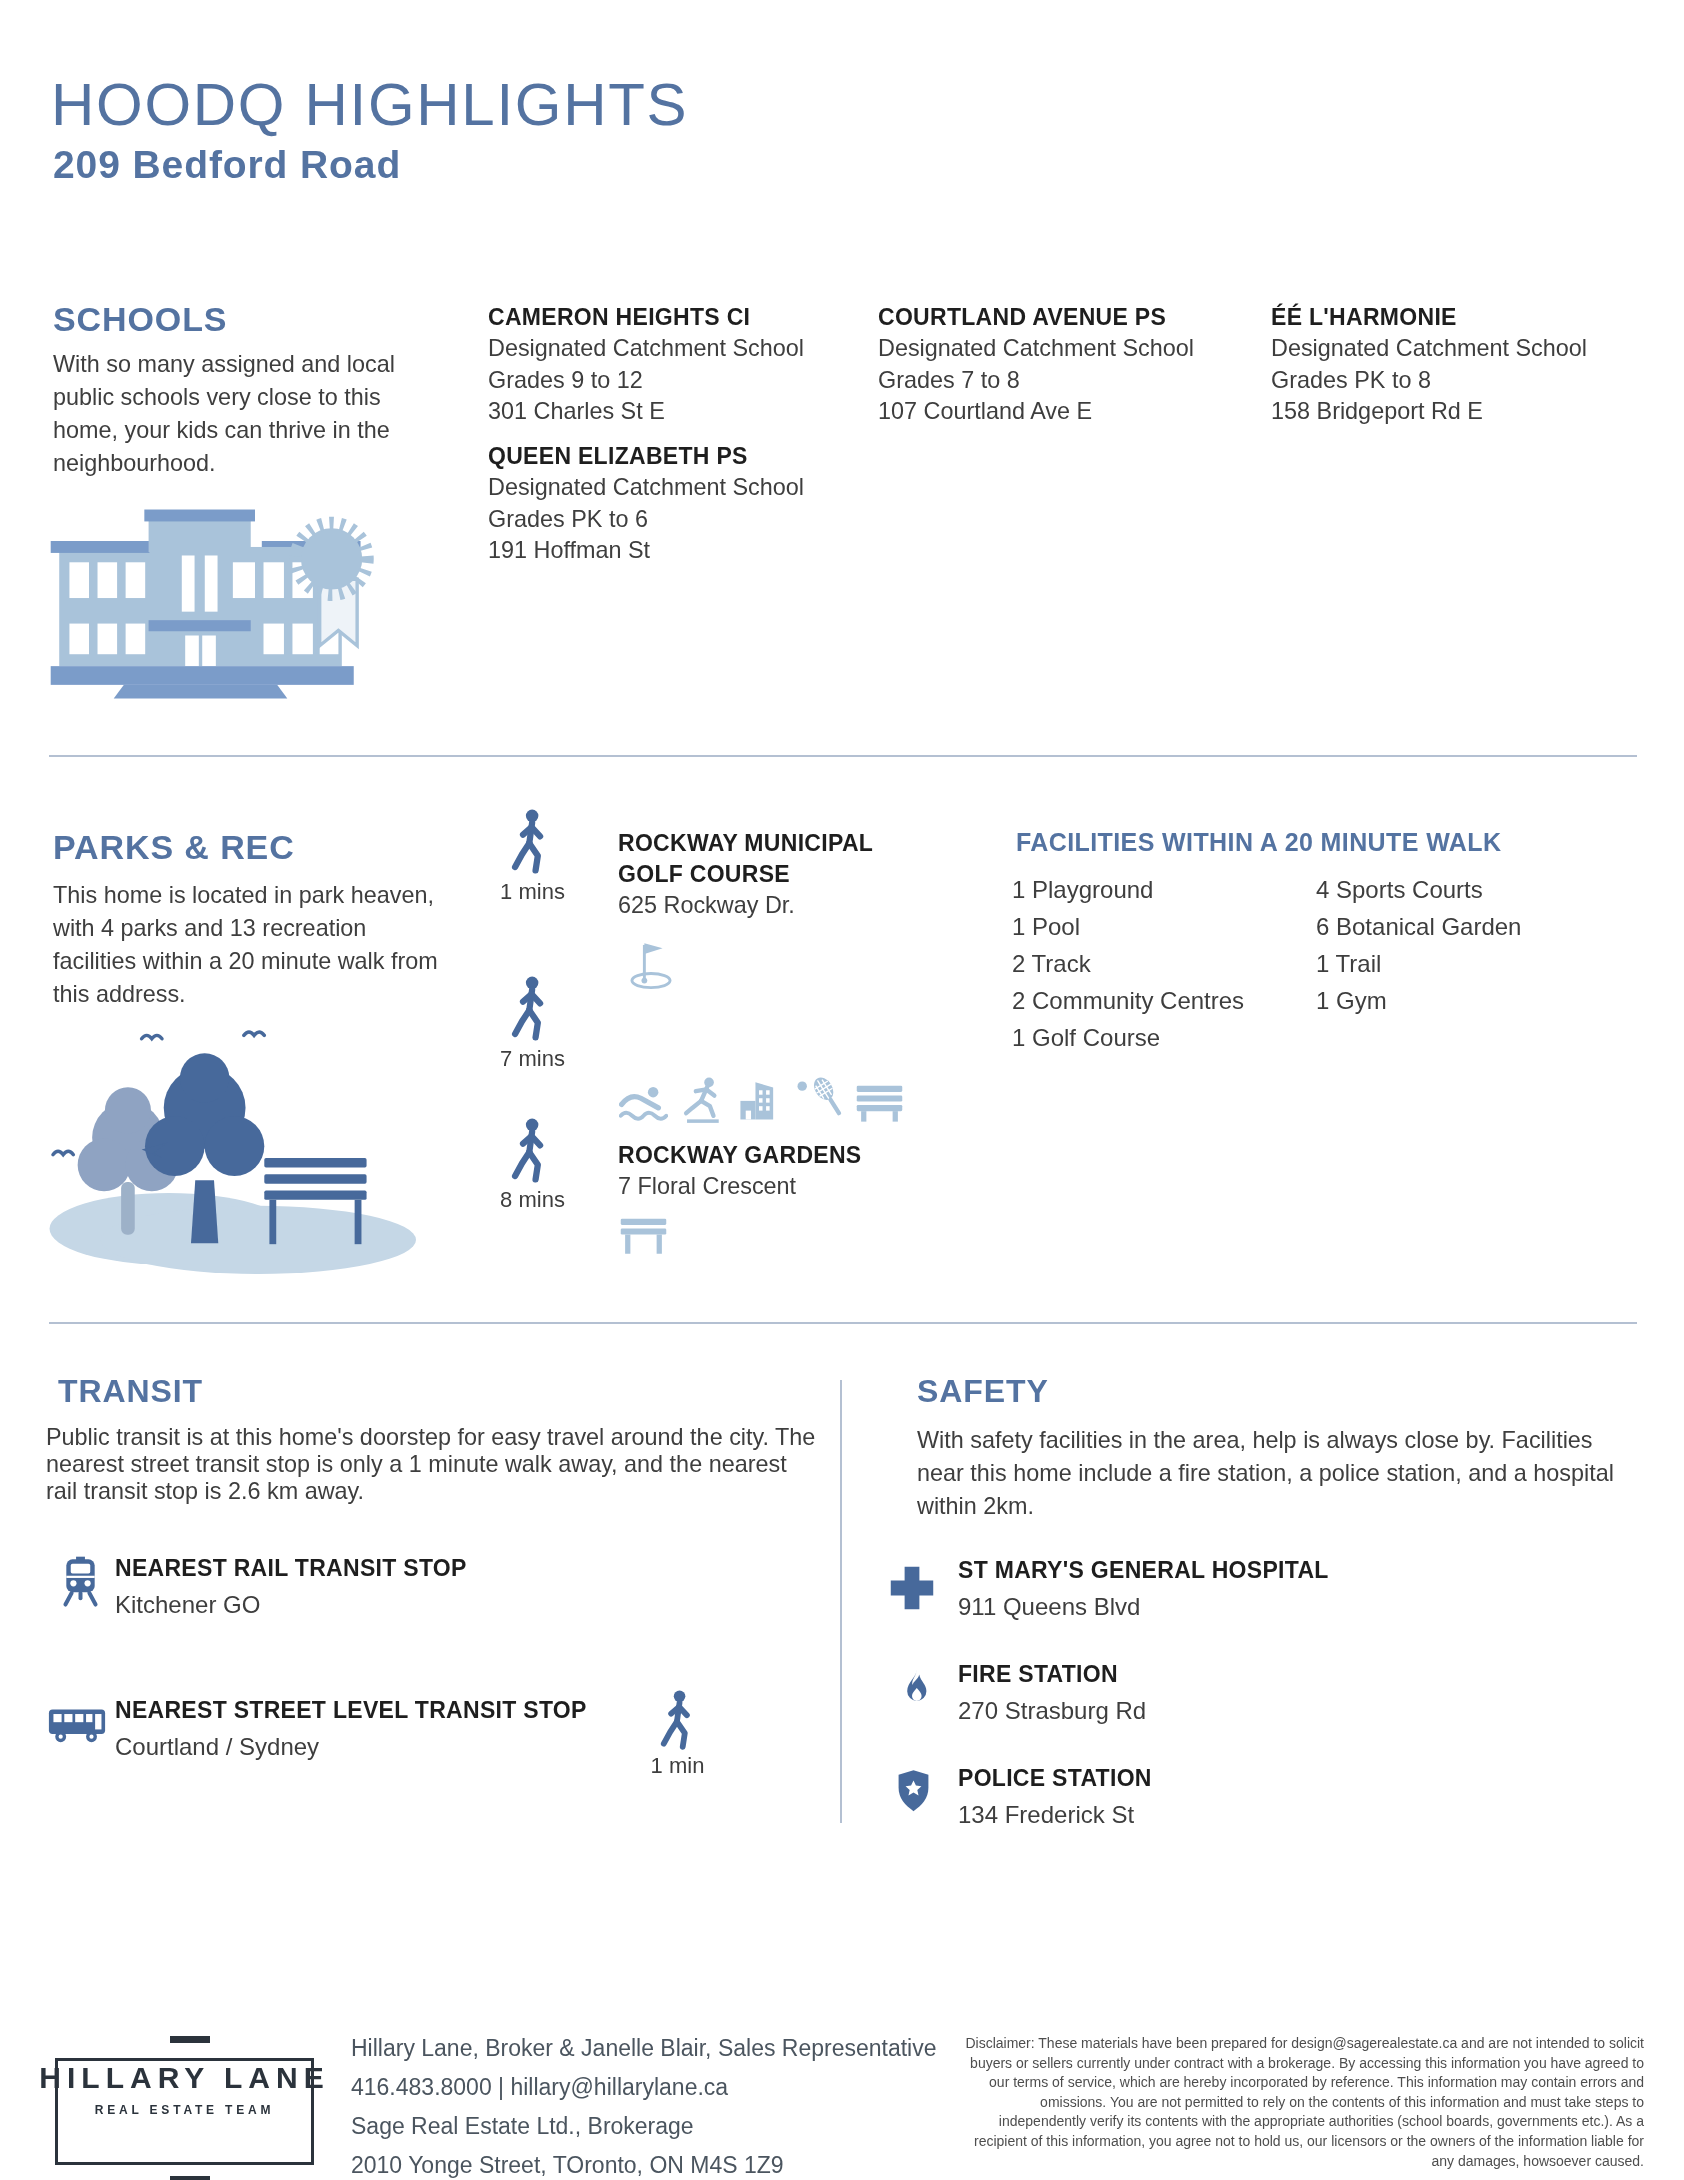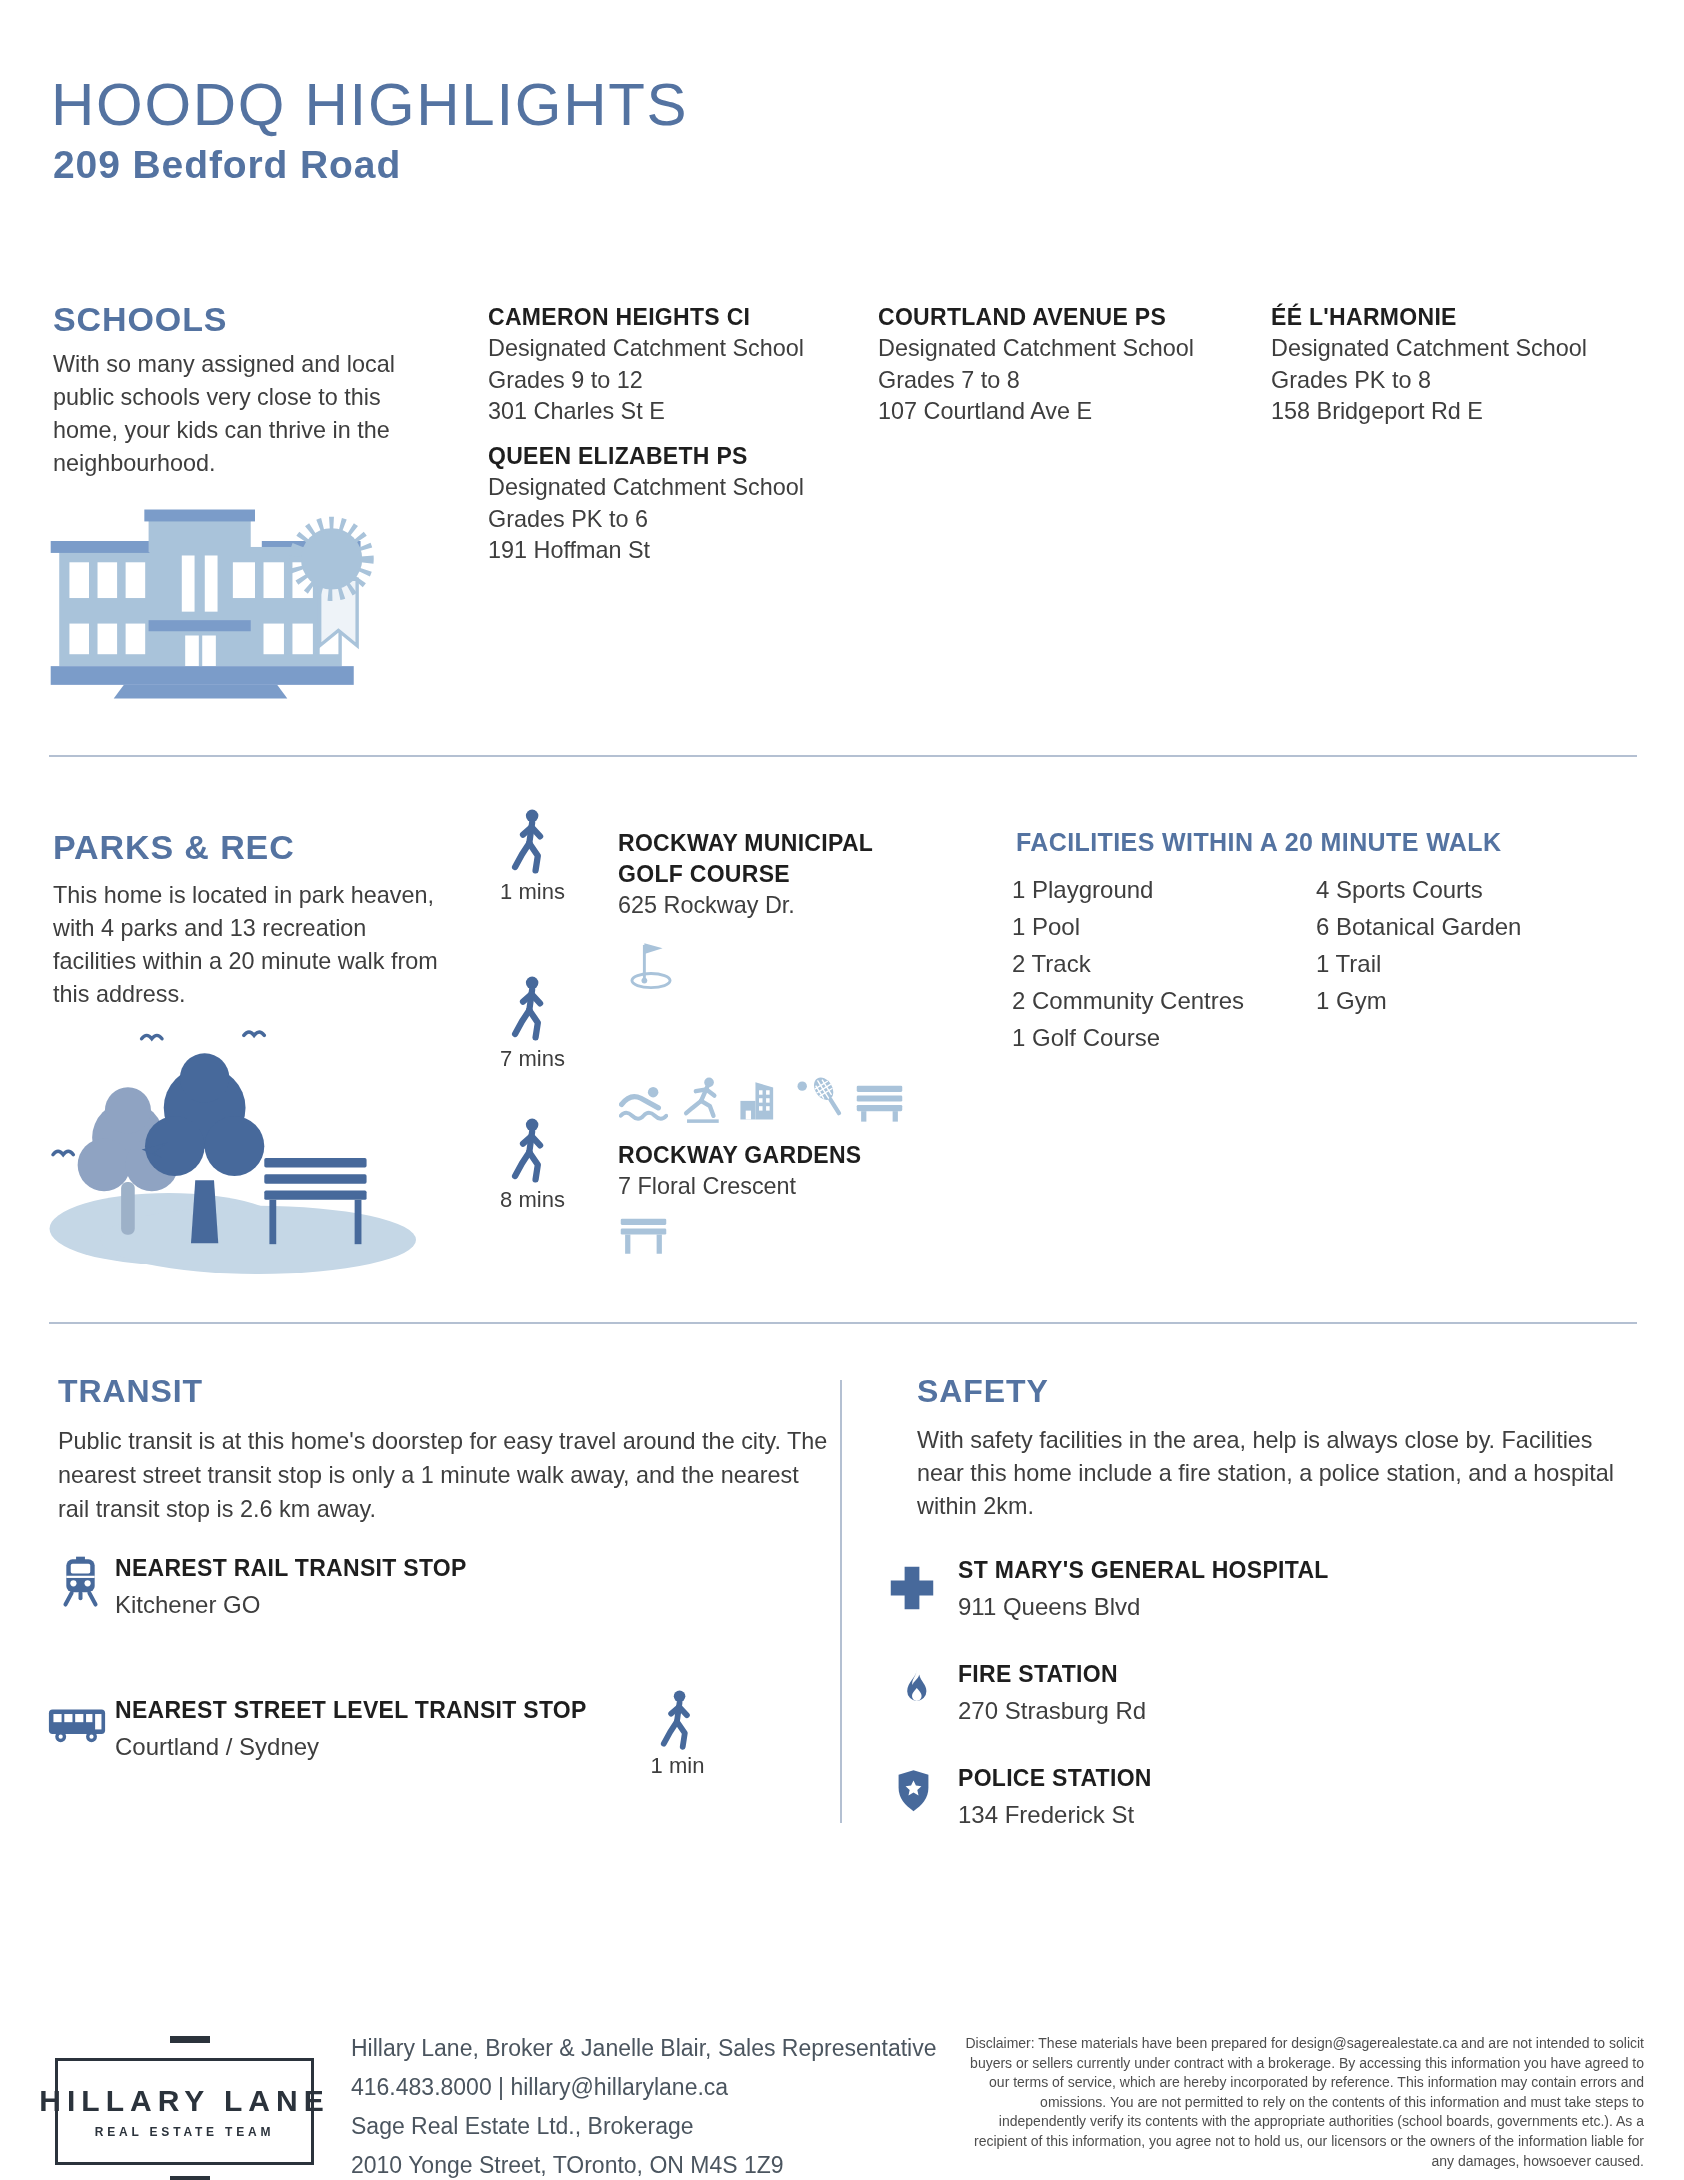--- a/index.html
+++ b/index.html
@@ -20,21 +20,21 @@
 .pname{font-size:23px;font-weight:700;line-height:31px;letter-spacing:0.3px;color:var(--text-black)}
 .pline{font-size:23.4px;line-height:31.5px;color:var(--text-dark)}
 .fac-item{font-size:24px;line-height:37px;color:var(--text-dark)}
 .walk-label{font-size:22px;color:var(--text-dark);text-align:center;width:107px}
 .stop-label{font-size:23px;font-weight:700;letter-spacing:0.3px;color:var(--text-black)}
 .stop-value{font-size:24px;color:var(--text-dark)}
 .hline{height:1.7px;background:var(--divider)}
 .vline{width:1.7px;background:var(--divider)}
 .icon-row{display:flex;gap:12px;align-items:flex-end}
 .logo-box{width:259px;height:107px;border:3.4px solid var(--footer-navy);
-  display:flex;flex-direction:column;align-items:center;justify-content:center}
+  display:flex;flex-direction:column;align-items:center;}
 .logo-main{font-size:30px;font-weight:700;letter-spacing:6px;color:var(--footer-navy);white-space:nowrap}
 .logo-sub{font-size:12px;font-weight:700;letter-spacing:3.8px;color:var(--footer-navy);margin-top:7.7px;white-space:nowrap}
 .logo-dash{width:40px;height:6.8px;background:var(--footer-navy)}
 .contact-line{font-size:23px;line-height:39px;color:var(--footer-gray)}
 .disclaimer{font-size:14px;line-height:19.6px;color:var(--disclaimer-gray);text-align:right}
 
 .fd{fill:var(--icon-dark)} .fl{fill:var(--icon-light)} .fm{fill:var(--icon-mid)}
 .ft{fill:var(--tree-muted)} .fg{fill:var(--ground-light)} .fw{fill:#fff}
 .sd{stroke:var(--icon-dark)} .sl{stroke:var(--icon-light)} .nf{fill:none}
 </style>
@@ -269,21 +269,21 @@
   <div class="abs" style="left:1316px;top:871px">
     <div class="fac-item">4 Sports Courts</div>
     <div class="fac-item">6 Botanical Garden</div>
     <div class="fac-item">1 Trail</div>
     <div class="fac-item">1 Gym</div>
   </div>
 
   <div class="abs hline" style="left:49px;top:1322px;width:1588px"></div>
 
   <div class="abs h-section" style="left:58px;top:1373px;font-size:32px">TRANSIT</div>
-  <div class="abs body-text" style="left:58px;top:1424px;width:771px;line-height:34px">Public transit is at this home's doorstep for easy travel around the city. The nearest street transit stop is only a 1 minute walk away, and the nearest rail transit stop is 2.6 km away.</div>
+  <div class="abs body-text" style="left:46px;top:1424px;width:771px;line-height:27px">Public transit is at this home's doorstep for easy travel around the city. The nearest street transit stop is only a 1 minute walk away, and the nearest rail transit stop is 2.6 km away.</div>
 
   <svg class="abs" style="left:61px;top:1554px" width="39" height="55" viewBox="0 0 44 56">
     <rect class="fd" x="17" y="0" width="10" height="5"></rect>
     <rect class="fd" x="6" y="3" width="32" height="37" rx="7"></rect>
     <rect class="fw" x="11" y="8" width="22" height="11" rx="2"></rect>
     <rect class="fw" x="6" y="21.5" width="32" height="2.5"></rect>
     <circle class="fw" cx="14" cy="30" r="3.5"></circle>
       <circle class="fw" cx="30" cy="30" r="3.5"></circle>
     <g class="nf sd" stroke-width="4.5" stroke-linecap="round">
       <path d="M12 41 L5 54"></path>

